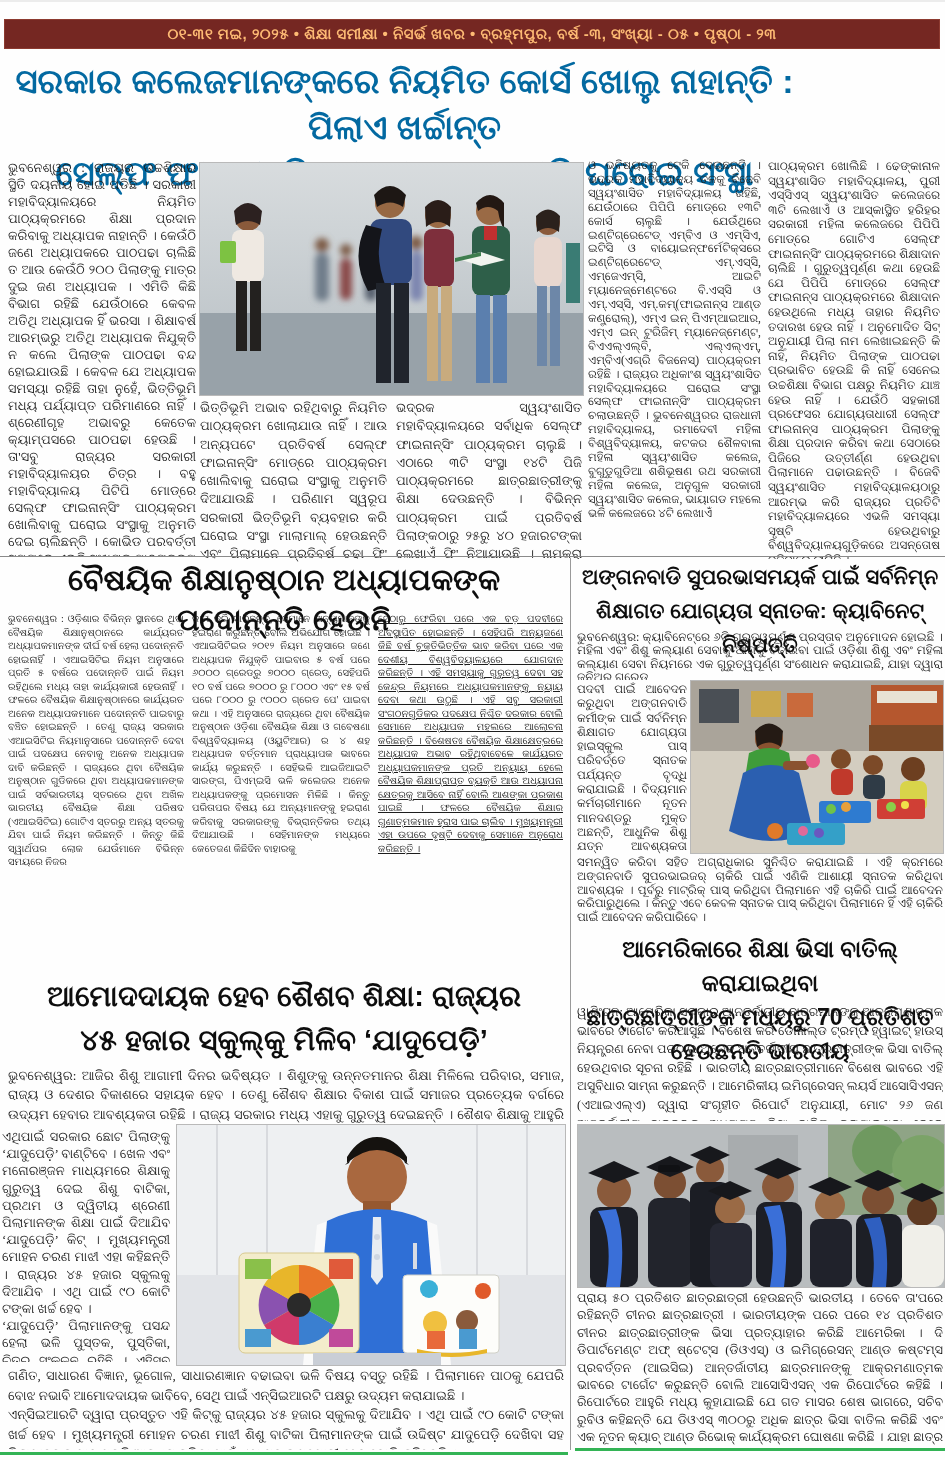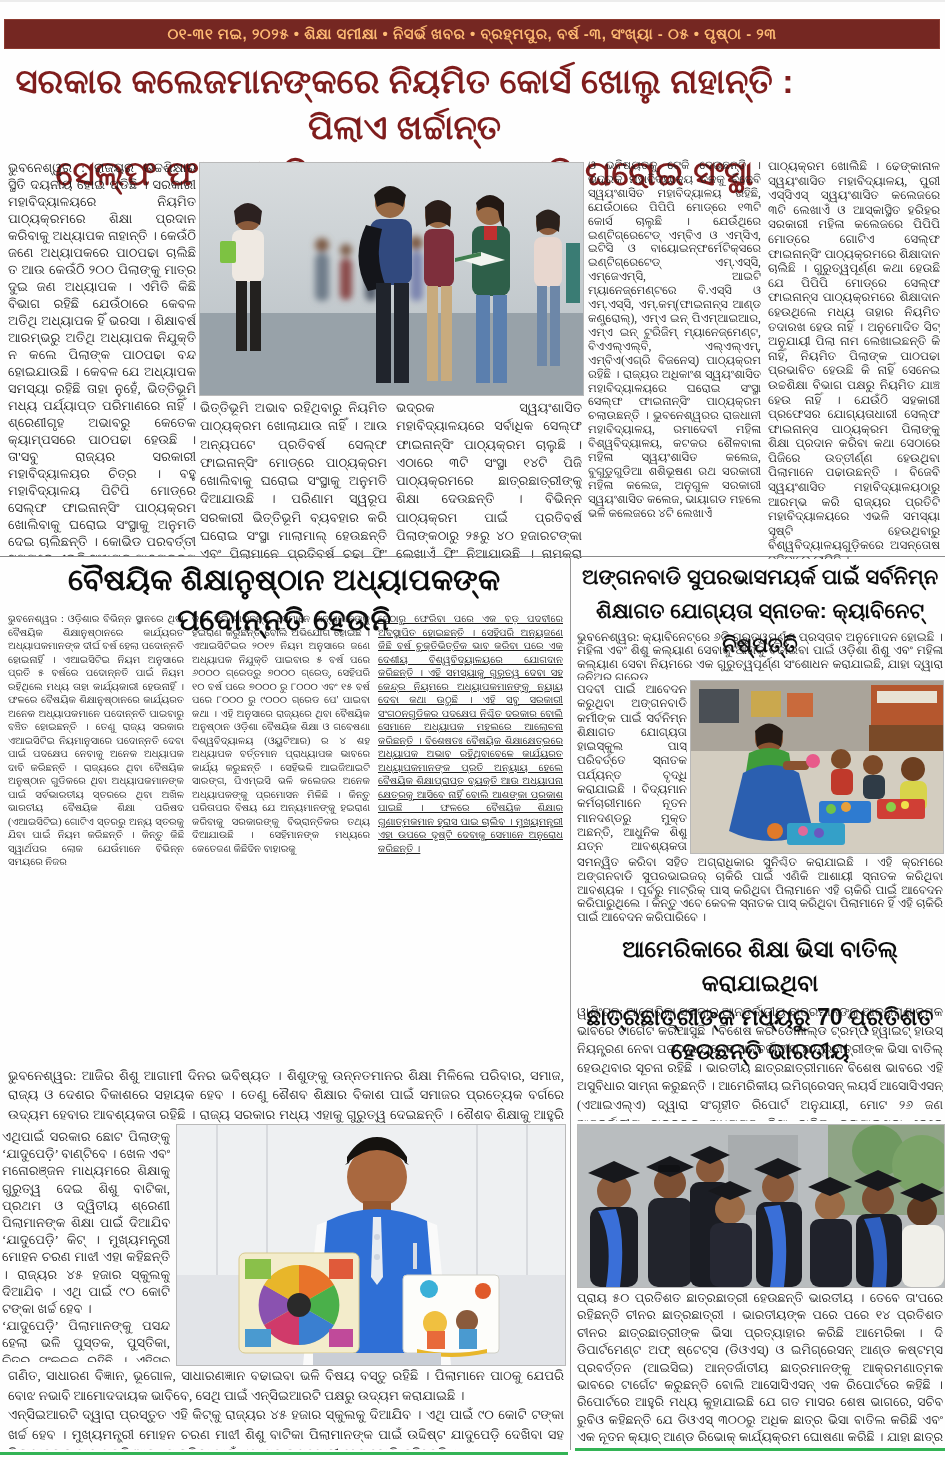--- a/index.html
+++ b/index.html
@@ -12,21 +12,21 @@
   .masthead{
     position:absolute;left:4px;top:17px;width:934px;height:28px;
     background:#752722;border:1px solid #8c3a30;
     color:#fdba74;font-family:"Liberation Sans","DejaVu Sans",sans-serif;
     font-size:15px;font-weight:bold;line-height:28px;text-align:center;
     letter-spacing:.5px;white-space:nowrap;overflow:hidden;
   }
   .main-headline{
     position:absolute;left:0;top:56px;width:809px;text-align:center;
     font-family:"Liberation Sans","DejaVu Sans",sans-serif;
-    font-weight:bold;font-size:34px;line-height:46px;color:#7f1d1d;
+    font-weight:bold;font-size:34px;line-height:46px;color:#0369a1;
   }
   .col{position:absolute;overflow:hidden;text-align:justify;}
   .lead-c1{left:8px;top:157px;width:188px;height:398px;font-size:13px;line-height:17px;}
   .lead-c2{left:200px;top:397px;width:187px;height:163px;font-size:13px;line-height:18.3px;}
   .lead-c3{left:396px;top:397px;width:186px;height:163px;font-size:13px;line-height:18.3px;}
   .lead-c4{left:588px;top:157px;width:173px;height:400px;font-size:11.6px;line-height:13.9px;}
   .lead-c5{left:768px;top:157px;width:172px;height:400px;font-size:12px;line-height:14.6px;}
   .photo-frame{position:absolute;border:1px solid #b9b9b9;background:#dcdcdc;overflow:hidden;}
   .photo-frame svg{display:block;}
   .hrule{position:absolute;background:#8a8a8a;height:1px;}
@@ -246,20 +246,24 @@
           <path d="M286 94 q14 26 8 68 l14 0 q4 -44 -6 -70 Z" fill="#2f5fc0"></path>
         <circle cx="344" cy="86" r="15" fill="#5f3a22"></circle>
           <path d="M322 68 l22 -10 l22 10 l-22 9 Z" fill="#17181c"></path>
           <rect x="324" y="100" width="42" height="62" rx="9" fill="#f0efe9"></rect>
       </g>
     </svg>
   </div>
 
   <div class="col visa-p2">ପ୍ରାୟ ୫୦ ପ୍ରତିଶତ ଛାତ୍ରଛାତ୍ରୀ ହେଉଛନ୍ତି ଭାରତୀୟ । ତେବେ ତା'ପରେ ରହିଛନ୍ତି ଚୀନର ଛାତ୍ରଛାତ୍ରୀ । ଭାରତୀୟଙ୍କ ପରେ ପରେ ୧୪ ପ୍ରତିଶତ ଚୀନର ଛାତ୍ରଛାତ୍ରୀଙ୍କ ଭିସା ପ୍ରତ୍ୟାହାର କରିଛି ଆମେରିକା । ଦି ଡିପାର୍ଟମେଣ୍ଟ ଅଫ୍ ଷ୍ଟେଟ୍ସ (ଡିଓଏସ୍) ଓ ଇମିଗ୍ରେସନ୍ ଆଣ୍ଡ କଷ୍ଟମ୍ସ ପ୍ରବର୍ତ୍ତନ (ଆଇସିଇ) ଆନ୍ତର୍ଜାତୀୟ ଛାତ୍ରମାନଙ୍କୁ ଆକ୍ରମଣାତ୍ମକ ଭାବରେ ଟାର୍ଗେଟ କରୁଛନ୍ତି ବୋଲି ଆସୋସିଏସନ୍ ଏକ ରିପୋର୍ଟରେ କହିଛି । ରିପୋର୍ଟରେ ଆହୁରି ମଧ୍ୟ କୁହାଯାଇଛି ଯେ ଗତ ମାସର ଶେଷ ଭାଗରେ, ସଚିବ ରୁବିଓ କହିଛନ୍ତି ଯେ ଡିଓଏସ୍ ୩୦୦ରୁ ଅଧିକ ଛାତ୍ର ଭିସା ବାତିଲ କରିଛି ଏବଂ ଏକ ନୂତନ କ୍ୟାଚ୍ ଆଣ୍ଡ ରିଭୋକ୍ କାର୍ଯ୍ୟକ୍ରମ ଘୋଷଣା କରିଛି । ଯାହା ଛାତ୍ର ଭିସା ଧାରକଙ୍କ ସୋସିଆଲ ମିଡିଆ ପୋଷ୍ଟଗୁଡ଼ିକୁ ଯାଞ୍ଚ କରିବା ପାଇଁ ଏଆଇ ଦ୍ୱାରା ସମୀକ୍ଷା କରୁଛି ।</div>
 
+  <div class="yadu-headline">
+    <div>ଆମୋଦଦାୟକ ହେବ ଶୈଶବ ଶିକ୍ଷା: ରାଜ୍ୟର</div>
+    <div>୪୫ ହଜାର ସ୍କୁଲ୍‌କୁ ମିଳିବ ‘ଯାଦୁପେଡ଼ି’</div>
+  </div>
   <div class="col yadu-intro">ଭୁବନେଶ୍ୱର: ଆଜିର ଶିଶୁ ଆଗାମୀ ଦିନର ଭବିଷ୍ୟତ । ଶିଶୁଙ୍କୁ ଉନ୍ନତମାନର ଶିକ୍ଷା ମିଳିଲେ ପରିବାର, ସମାଜ, ରାଜ୍ୟ ଓ ଦେଶର ବିକାଶରେ ସହାୟକ ହେବ । ତେଣୁ ଶୈଶବ ଶିକ୍ଷାର ବିକାଶ ପାଇଁ ସମାଜର ପ୍ରତ୍ୟେକ ବର୍ଗରେ ଉଦ୍ୟମ ହେବାର ଆବଶ୍ୟକତା ରହିଛି । ରାଜ୍ୟ ସରକାର ମଧ୍ୟ ଏହାକୁ ଗୁରୁତ୍ୱ ଦେଇଛନ୍ତି । ଶୈଶବ ଶିକ୍ଷାକୁ ଆହୁରି ଆମୋଦଦାୟକ କରିବାକୁ ରାଜ୍ୟ ସରକାର ଏକ ନୂଆ ପଦକ୍ଷେପ ନେଇଛନ୍ତି ।</div>
   <div class="col yadu-left">ଏଥିପାଇଁ ସରକାର ଛୋଟ ପିଲାଙ୍କୁ ‘ଯାଦୁପେଡ଼ି’ ବାଣ୍ଟିବେ । ଖେଳ ଏବଂ ମନୋରଞ୍ଜନ ମାଧ୍ୟମରେ ଶିକ୍ଷାକୁ ଗୁରୁତ୍ୱ ଦେଇ ଶିଶୁ ବାଟିକା, ପ୍ରଥମ ଓ ଦ୍ୱିତୀୟ ଶ୍ରେଣୀ ପିଲାମାନଙ୍କ ଶିକ୍ଷା ପାଇଁ ଦିଆଯିବ ‘ଯାଦୁପେଡ଼ି’ କିଟ୍ । ମୁଖ୍ୟମନ୍ତ୍ରୀ ମୋହନ ଚରଣ ମାଝୀ ଏହା କହିଛନ୍ତି । ରାଜ୍ୟର ୪୫ ହଜାର ସ୍କୁଲକୁ ଦିଆଯିବ । ଏଥି ପାଇଁ ୯୦ କୋଟି ଟଙ୍କା ଖର୍ଚ୍ଚ ହେବ ।
 ‘ଯାଦୁପେଡ଼ି’ ପିଲାମାନଙ୍କୁ ପସନ୍ଦ ହେଲା ଭଳି ପୁସ୍ତକ, ପୁସ୍ତିକା, ଚିତ୍ର ସଂକଳନ ରହିଛି । ଏହିସବୁ ଜିନିଷ ମାଧ୍ୟମରେ ଛୋଟପିଲାମାନଙ୍କର</div>
 
   <div class="photo-frame" style="left:176px;top:1122px;width:388px;height:240px;">
     <svg width="388" height="240" viewBox="0 0 388 240">
       <rect width="388" height="240" fill="#eef0f2"></rect>
       <g stroke="#d8dade" stroke-width="2">
         <line x1="40" y1="0" x2="40" y2="240"></line>
           <line x1="90" y1="0" x2="90" y2="240"></line>

